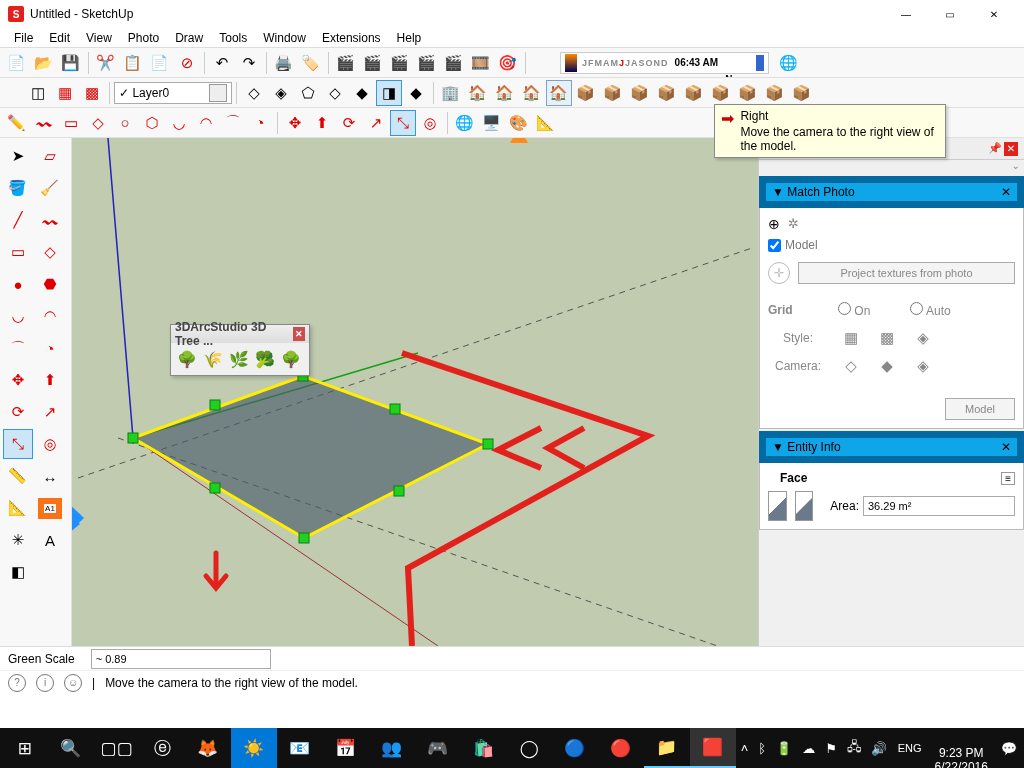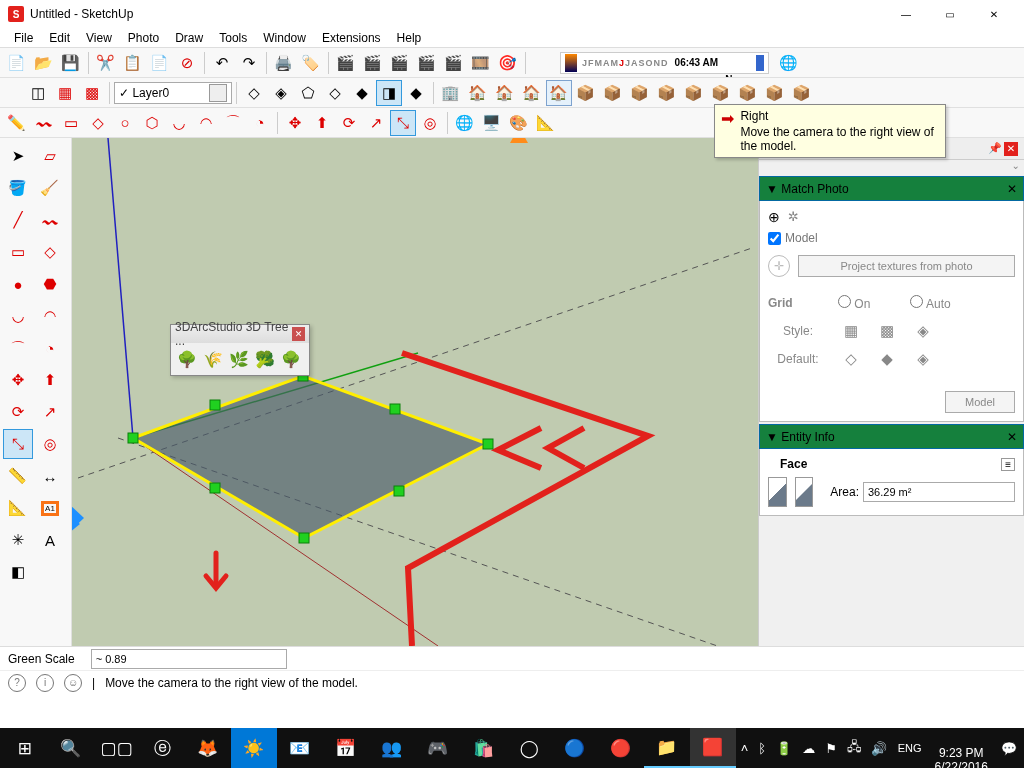--- a/index.html
+++ b/index.html
@@ -14,36 +14,36 @@
 .tbtn { width: 26px; height: 26px; display:inline-flex; align-items:center; justify-content:center; border:1px solid transparent; font-size:15px;}
 .sep { width:1px; height:22px; background:#ccc; margin:0 3px;}
 .layer-combo{ width:118px;height:22px;border:1px solid #aaa;background:#fff;display:inline-flex;align-items:center;padding:0 4px;font-size:11px;position:relative;}
 .layer-combo::after{content:"";position:absolute;right:4px;width:16px;height:16px;border:1px solid #999;background:#eee;}
 .main-area { display:flex; height: 508px; position:relative;}
 .side-tools { width: 72px; background:#f8f8f8; display:flex; flex-wrap:wrap; align-content:flex-start; padding:2px; border-right:1px solid #e0e0e0;}
 .side-tools .tbtn{width:30px;height:30px;margin:1px;}
 .canvas { flex:1; background: #c0cbb0; position:relative; overflow:hidden;}
 .tray { width: 266px; background:#f0f0f0; border-left:1px solid #ccc; display:flex;flex-direction:column;}
 .tray-title{height:22px;background:#eee;border-bottom:1px solid #ccc;display:flex;align-items:center;padding:0 6px;font-size:11px;justify-content:space-between;}
-.panel-hdr{height:25px;background:#15803d;border:1px solid #0369a1;display:flex;align-items:center;padding:0 6px;font-size:11px;justify-content:space-between;margin-top:2px;}
+.panel-hdr{height:32px;background:#0ea5e9;border:7px solid #0369a1;display:flex;align-items:center;padding:0 6px;font-size:11px;justify-content:space-between;margin-top:2px;}
 .panel-body{background:#fff;border:1px solid #bbb;border-top:none;padding:8px;font-size:11px;}
 .grid-row{display:flex;align-items:center;height:28px;gap:10px;color:#888;}
 .grid-row .lbl{width:60px;text-align:center;}
 .status { height:24px; border-top:1px solid #ddd; display:flex;align-items:center;padding:0 8px;font-size:11px;gap:16px;}
 .status2 { height:24px; border-top:1px solid #eee; display:flex;align-items:center;padding:0 8px;font-size:11px;gap:10px;}
 .status2 .cic{width:18px;height:18px;border:1.5px solid #777;border-radius:50%;display:flex;align-items:center;justify-content:center;font-size:10px;color:#777;}
 .taskbar { height:40px; background:#101010; position:absolute; bottom:0; left:0; right:0; display:flex; align-items:center; padding:0 2px; color:#fff;}
 .taskbar .tb{width:46px;height:40px;display:flex;align-items:center;justify-content:center;font-size:17px;}
 .taskbar .sys{margin-left:auto;display:flex;align-items:center;gap:0;font-size:11px;}
 .taskbar .sys .si{padding:0 5px;font-size:13px;}
 .taskbar .clock{padding:0 8px;text-align:center;line-height:14px;font-size:11px;margin-top:24px;}
 .tooltip-box{position:absolute;top:104px;left:714px;width:232px;background:#ffffe1;border:1px solid #888;padding:4px 6px;font-size:11px;z-index:50;box-shadow:2px 2px 3px rgba(0,0,0,0.2);}
 .tooltip-box .tt-title{font-weight:normal;margin-bottom:2px;}
 .floater{position:absolute;top:186px;left:98px;width:140px;background:#f0f0f0;border:1px solid #888;box-shadow:2px 2px 4px rgba(0,0,0,0.2);z-index:10;}
-.floater-title{height:18px;background:linear-gradient(#eee,#ddd);display:flex;align-items:center;padding:0 4px;font-size:10px;font-weight:normal;color:#444;justify-content:space-between;}
+.floater-title{height:18px;background:linear-gradient(#eee,#ddd);display:flex;align-items:center;padding:0 4px;font-size:10px;font-weight:bold;color:#444;justify-content:space-between;}
 .floater-body{display:flex;padding:4px;gap:2px;}
 .time-strip{display:flex;align-items:center;height:22px;border:1px solid #ccc;padding:0 4px;gap:1px;background:#fff;}
 .month{font-size:9px;font-weight:bold;color:#888;}
 .btn-flat{border:1px solid #aaa;background:#f4f4f4;height:22px;padding:0 12px;font-size:11px;}
 .field{border:1px solid #aaa;background:#fff;height:20px;padding:0 4px;font-size:11px;}
 svg.ax{position:absolute;top:0;left:0;width:100%;height:100%;pointer-events:none;}
 .pin-sq{width:14px;height:14px;background:#e2211c;color:#fff;display:flex;align-items:center;justify-content:center;font-size:10px;}
 .highlight-tool{border:1px solid #3399dd !important;background:#cce6f7 !important;}
 </style>
 </head>
@@ -207,21 +207,21 @@
     <span class="tbtn" style="color:#d00;">✥</span>
     <span class="tbtn" style="color:#d00;">⬆</span>
     <span class="tbtn" style="color:#d00;">⟳</span>
     <span class="tbtn" style="color:#d00;">↗</span>
     <span class="tbtn highlight-tool" style="color:#d00;">⤡</span>
     <span class="tbtn" style="color:#d00;">◎</span>
     <span class="tbtn">📏</span>
     <span class="tbtn">↔</span>
     <span class="tbtn">📐</span>
     <span class="tbtn">
-        <span style="border:3px solid #f97316;font-size:8px;padding:0 1px;">A1</span>
+        <span style="border:6px solid #f97316;font-size:8px;padding:0 1px;">A1</span>
       </span>
     <span class="tbtn">✳</span>
     <span class="tbtn">A</span>
     <span class="tbtn">◧</span>
   </div>
 
   <div class="canvas">
     <svg class="ax" viewBox="0 0 674 508">
 
       <line x1="0" y1="340" x2="674" y2="110" stroke="#555" stroke-width="1" stroke-dasharray="6,5"></line>
@@ -311,21 +311,21 @@
         <label><input type="radio" style=""> <span>On</span></label>
         <label style="margin-left:30px;"><input type="radio" style=""> <span>Auto</span></label>
       </div>
       <div class="grid-row">
         <span class="lbl">Style:</span>
         <span class="tbtn">▦</span>
         <span class="tbtn">▩</span>
         <span class="tbtn">◈</span>
       </div>
       <div class="grid-row">
-        <span class="lbl">Default:</span>
+        <span class="lbl">Camera:</span>
         <span class="tbtn">◇</span>
         <span class="tbtn">◆</span>
         <span class="tbtn">◈</span>
       </div>
       <div style="text-align:right;margin-top:18px;">
         <button class="btn-flat" style="color:#888;width:70px;">Model</button>
       </div>
     </div>
 
     <div class="panel-hdr">
@@ -346,21 +346,21 @@
             <input class="field" style="flex: 1 1 0%;" value="36.29 m²">
           </div>
         </div>
       </div>
     </div>
   </div>
 </div>
 
 <div class="status">
   <span>Green Scale</span>
-  <input class="field" style="width: 196px;" value="~ 0.89">
+  <input class="field" style="width: 180px;" value="~ 0.89">
 </div>
 <div class="status2">
   <span class="cic">?</span>
   <span class="cic">i</span>
   <span class="cic">☺</span>
   <span>|</span>
   <span>Move the camera to the right view of the model.</span>
 </div>
 
 <div class="taskbar">

